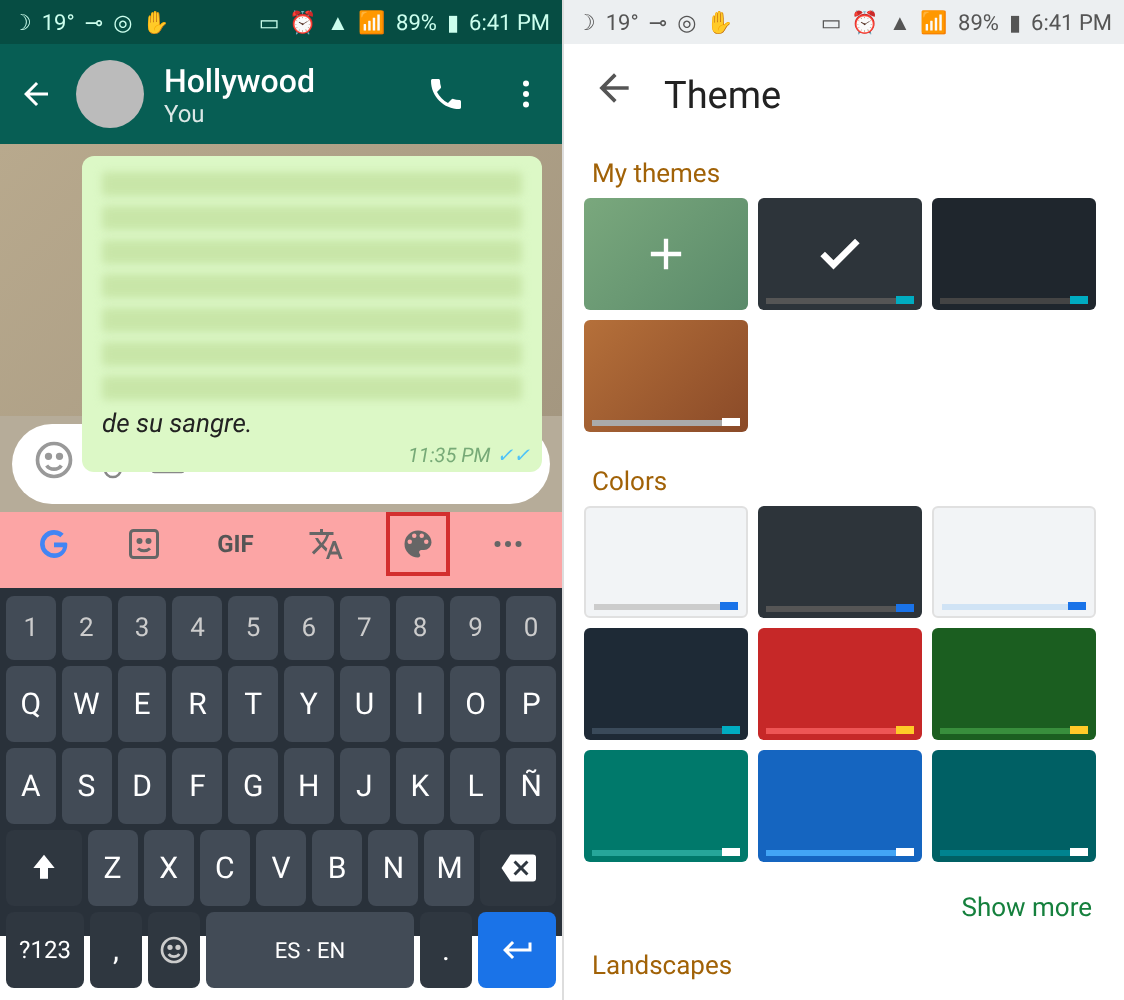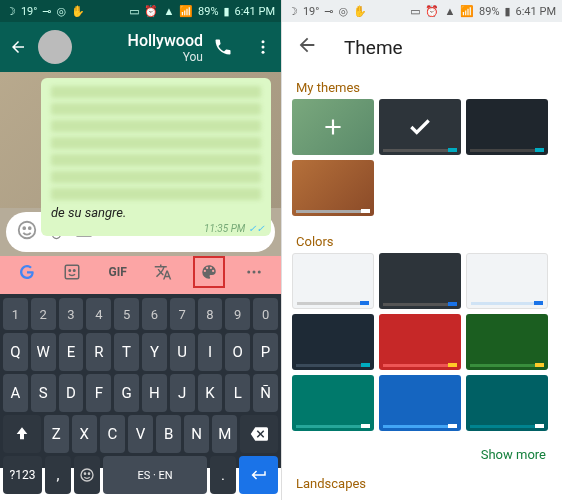--- a/index.html
+++ b/index.html
@@ -5,21 +5,21 @@
 *{margin:0;padding:0;box-sizing:border-box;font-family:Roboto,Arial,sans-serif;}
 body{display:flex;width:562px;height:500px;background:#fff;}
 .panel{width:281px;height:500px;position:relative;overflow:hidden;}
 
 .status{height:22px;background:#eceff1;display:flex;align-items:center;justify-content:space-between;padding:0 6px;font-size:11px;color:#555;}
 .status.dark{background:#064d43;color:#cfe;}
 .status .l,.status .r{display:flex;gap:5px;align-items:center;}
 
 .wa-head{height:50px;background:#075e54;display:flex;align-items:center;padding:0 8px;color:#fff;gap:10px;}
 .avatar{width:34px;height:34px;border-radius:50%;background:#bbb;}
-.wa-title{flex:1;display:flex;flex-direction:column;text-align:right;}
+.wa-title{flex:1;display:flex;flex-direction:column;}
 .wa-title .n{font-size:16px;font-weight:500;}
 .wa-title .s{font-size:12px;opacity:.85;}
 .hicon{width:20px;height:20px;display:flex;align-items:center;justify-content:center;}
 
 .chat{height:136px;background:linear-gradient(135deg,#b8a98d,#a49780);position:relative;padding:6px 10px;font-style:italic;}
 .bubble{background:#dcf8c6;border-radius:6px;padding:8px 10px 16px;font-size:14px;color:#333;max-width:230px;margin-left:auto;position:relative;filter:blur(0);}
 .bubble .bl{height:12px;background:#c8e6a8;margin-bottom:5px;border-radius:2px;filter:blur(2px);}
 .bubble .last{filter:none;font-size:13px;color:#222;}
 .bubble .ts{position:absolute;bottom:2px;right:6px;font-size:10px;color:#7a7;display:flex;gap:3px;align-items:center;}
 
@@ -31,21 +31,21 @@
 .gtool .gb{width:32px;height:32px;display:flex;align-items:center;justify-content:center;color:#555;font-size:14px;}
 .highlight{border:2px solid #d32f2f;}
 .kb{background:#29313a;height:calc(500px - 22px - 50px - 168px - 48px - 38px);padding:4px 3px;}
 .krow{display:flex;gap:3px;margin-bottom:3px;}
 .key{flex:1;height:38px;background:#424b56;border-radius:4px;display:flex;flex-direction:column;align-items:center;justify-content:center;color:#fff;font-size:15px;position:relative;}
 .key.dark{background:#2f3740;}
 .key.wide{flex:1.5;}
 .key.space{flex:4;font-size:11px;}
 .key.enter{background:#1a73e8;}
 .numrow .key{height:32px;font-size:13px;color:#ccc;}
-.thead{height:50px;display:flex;align-items:center;padding:0 14px;gap:26px;}
+.thead{height:50px;display:flex;align-items:center;padding:0 14px;gap:14px;}
 .thead .back{font-size:22px;color:#555;}
 .thead .t{font-size:19px;color:#222;}
 .sect{padding:8px 14px 4px;font-size:13px;color:#a16207;}
 .grid{display:flex;flex-wrap:wrap;gap:5px;padding:0 10px 10px;}
 .thumb{width:82px;height:56px;border-radius:3px;position:relative;display:flex;align-items:center;justify-content:center;}
 .thumb.photo{width:82px;height:56px;}
 .thumb .bar{position:absolute;bottom:3px;left:4px;right:4px;height:3px;background:#666;}
 .thumb .dot{position:absolute;bottom:3px;right:4px;width:9px;height:4px;background:#00acc1;}
 .add{background:linear-gradient(135deg,#7aa87d,#5a8a6a);}
 .sel{background:#2d343a;}

